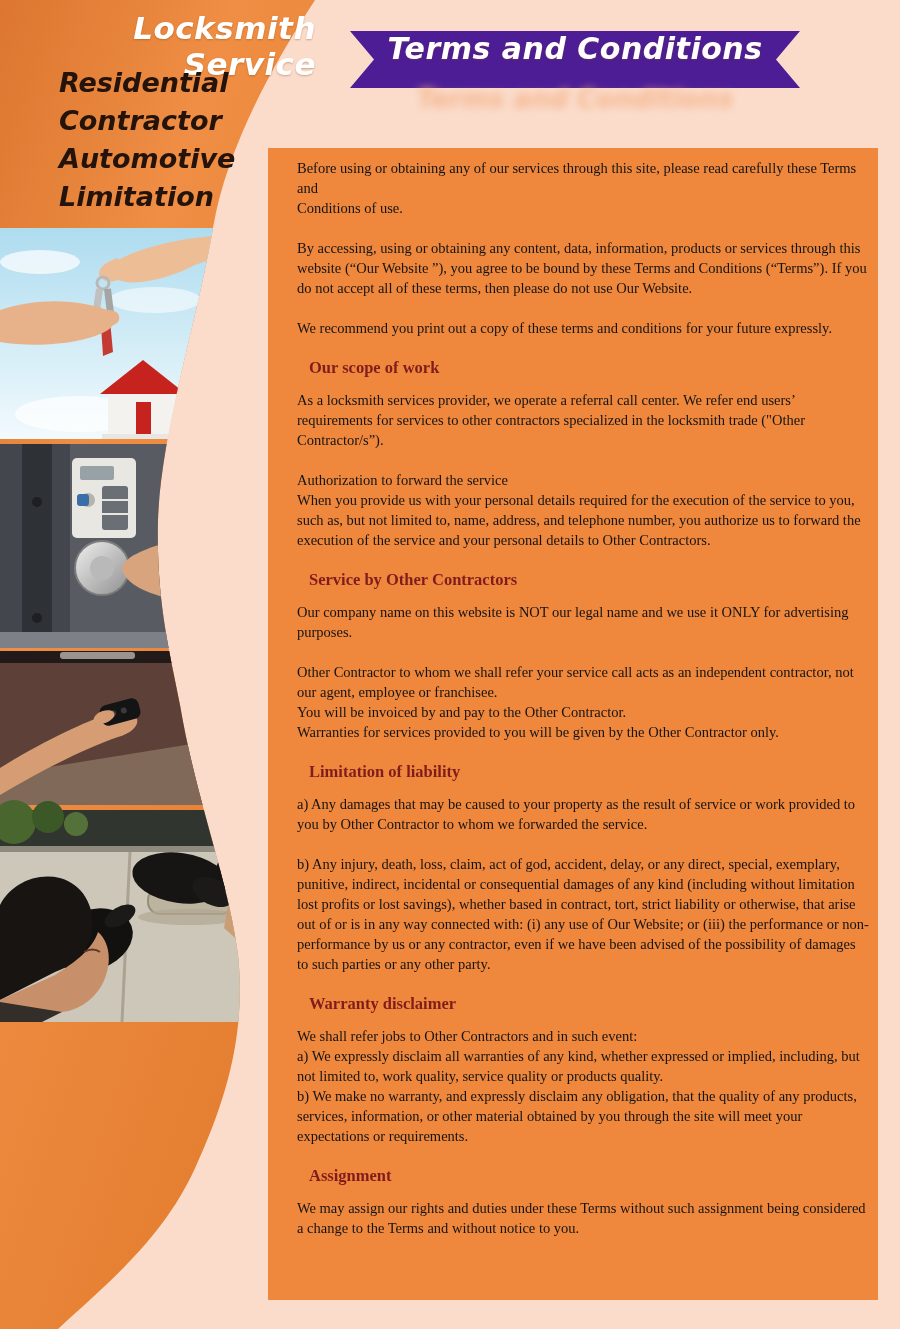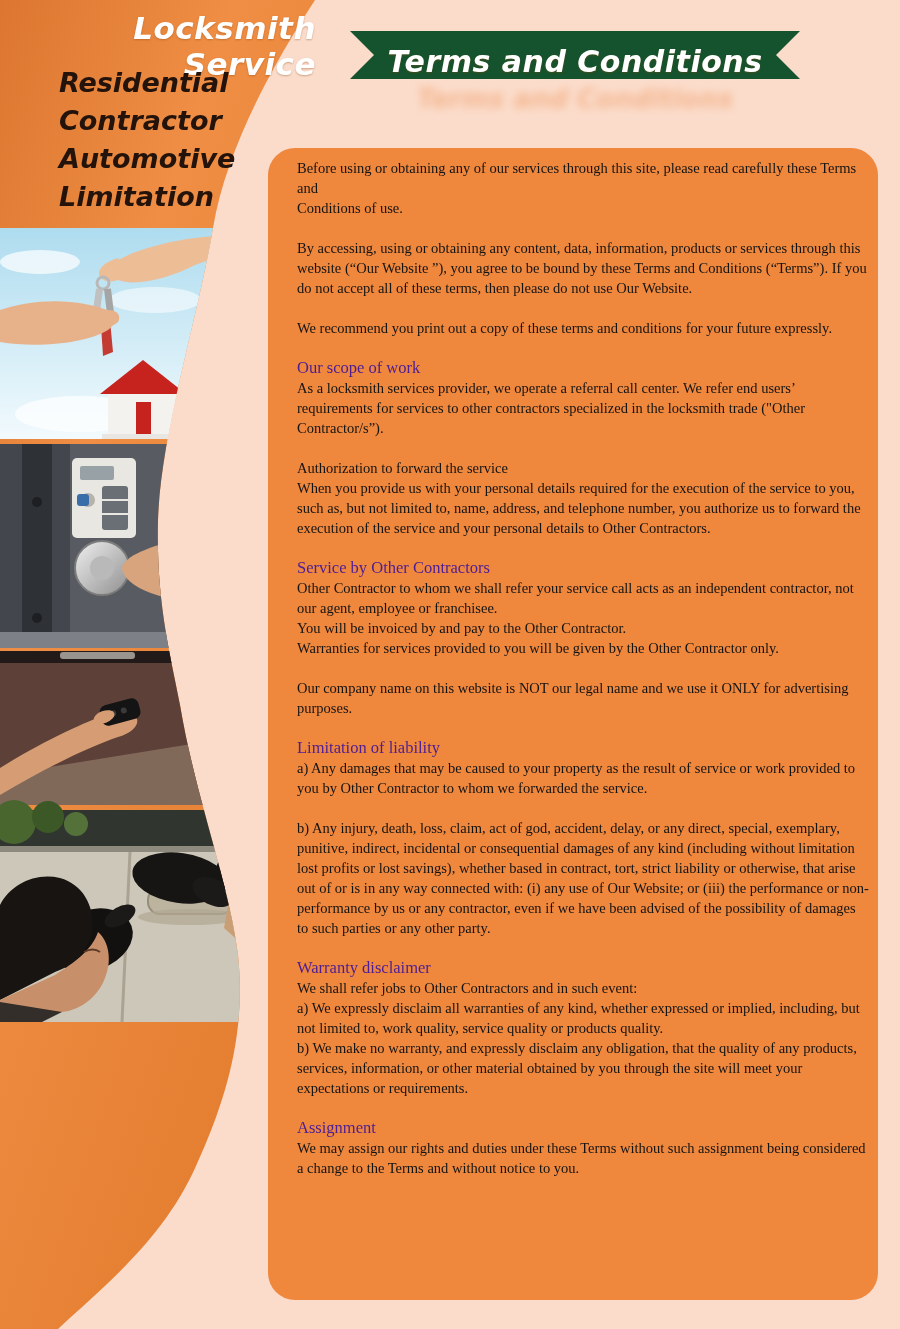--- a/index.html
+++ b/index.html
@@ -17,48 +17,48 @@
     text-shadow:0 1px 2px rgba(120,60,10,.35);
     text-align:right;
   }
   .services-list{
     position:absolute;left:59px;top:64px;width:220px;
     font-family:"DejaVu Sans",sans-serif;font-style:italic;font-weight:bold;
     font-size:27px;line-height:38px;color:#23130a;
   }
   
   .ribbon{
-    position:absolute;left:350px;top:31px;width:450px;height:48px;
-    background:#14532d;
+    position:absolute;left:350px;top:31px;width:450px;height:57px;
+    background:#4c1d95;
     clip-path:polygon(0 0,100% 0,calc(100% - 24px) 50%,100% 100%,0 100%,24px 50%);
-    display:flex;align-items:flex-end;justify-content:center;
+    display:flex;align-items:flex-start;justify-content:center;
   }
   .ribbon-text{
     font-family:"DejaVu Sans",sans-serif;font-style:italic;font-weight:bold;
     font-size:30px;color:#ffffff;letter-spacing:.5px;
     text-shadow:0 1px 2px rgba(150,70,10,.4);
   }
   .ribbon-ghost{
     position:absolute;left:360px;top:84px;width:430px;height:28px;
     font-family:"DejaVu Sans",sans-serif;font-style:italic;font-weight:bold;
     font-size:26px;color:#f2ae82;text-align:center;
     filter:blur(4px);opacity:.8;overflow:hidden;
   }
   
   .content-box{
     position:absolute;left:268px;top:148px;width:610px;height:1152px;
     background:#ef873d;box-sizing:border-box;
-    padding:10px 8px 0 29px;overflow:hidden;border-radius:27px;
+    padding:10px 8px 0 29px;overflow:hidden;
   }
   .tpara{
     margin:0 0 20px 0;font-size:14.5px;line-height:20px;color:#141414;
     white-space:pre-line;
   }
   .thead{
-    margin:0;font-size:16.5px;line-height:20px;font-weight:normal;color:#4c1d95;
+    margin:12px;font-size:16.5px;line-height:20px;font-weight:bold;color:#7f1d1d;
   }
 </style>
 </head>
 <body>
 
 <svg class="sidebar-svg" viewBox="0 0 330 1329" aria-hidden="true">
   <defs>
     <linearGradient id="og" x1="0" y1="0" x2="0.7" y2="1">
       <stop offset="0" stop-color="#dc7630"></stop>
       <stop offset="0.35" stop-color="#ef8e44"></stop>
@@ -174,24 +174,24 @@
   <div>
       <p class="tpara">Before using or obtaining any of our services through this site, please read carefully these Terms and
 Conditions of use.</p>
       <p class="tpara">By accessing, using or obtaining any content, data, information, products or services through this website (“Our Website ”), you agree to be bound by these Terms and Conditions (“Terms”). If you do not accept all of these terms, then please do not use Our Website.</p>
       <p class="tpara">We recommend you print out a copy of these terms and conditions for your future expressly.</p>
       <h3 class="thead">Our scope of work</h3>
       <p class="tpara">As a locksmith services provider, we operate a referral call center. We refer end users’ requirements for services to other contractors specialized in the locksmith trade ("Other Contractor/s”).</p>
       <p class="tpara">Authorization to forward the service
 When you provide us with your personal details required for the execution of the service to you, such as, but not limited to, name, address, and telephone number, you authorize us to forward the execution of the service and your personal details to Other Contractors.</p>
       <h3 class="thead">Service by Other Contractors</h3>
+      <p class="tpara">Our company name on this website is NOT our legal name and we use it ONLY for advertising purposes.</p>
       <p class="tpara">Other Contractor to whom we shall refer your service call acts as an independent contractor, not our agent, employee or franchisee.
 You will be invoiced by and pay to the Other Contractor.
 Warranties for services provided to you will be given by the Other Contractor only.</p>
-      <p class="tpara">Our company name on this website is NOT our legal name and we use it ONLY for advertising purposes.</p>
       <h3 class="thead">Limitation of liability</h3>
       <p class="tpara">a) Any damages that may be caused to your property as the result of service or work provided to you by Other Contractor to whom we forwarded the service.</p>
       <p class="tpara">b) Any injury, death, loss, claim, act of god, accident, delay, or any direct, special, exemplary, punitive, indirect, incidental or consequential damages of any kind (including without limitation lost profits or lost savings), whether based in contract, tort, strict liability or otherwise, that arise out of or is in any way connected with: (i) any use of Our Website; or (iii) the performance or non-performance by us or any contractor, even if we have been advised of the possibility of damages to such parties or any other party.</p>
       <h3 class="thead">Warranty disclaimer</h3>
       <p class="tpara">We shall refer jobs to Other Contractors and in such event:
 a) We expressly disclaim all warranties of any kind, whether expressed or implied, including, but not limited to, work quality, service quality or products quality.
 b) We make no warranty, and expressly disclaim any obligation, that the quality of any products, services, information, or other material obtained by you through the site will meet your expectations or requirements.</p>
       <h3 class="thead">Assignment</h3>
       <p class="tpara">We may assign our rights and duties under these Terms without such assignment being considered a change to the Terms and without notice to you.</p>
     </div>

